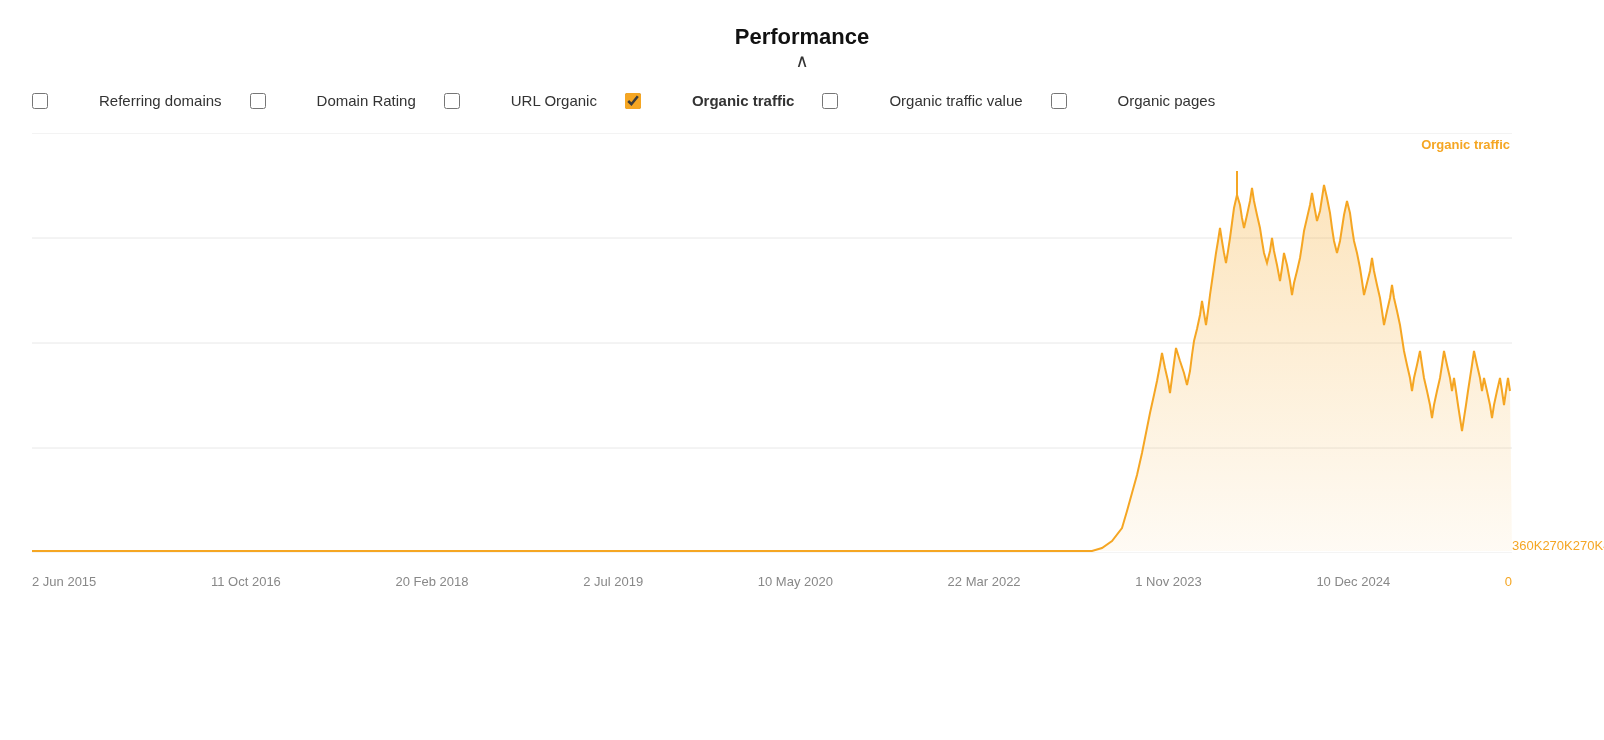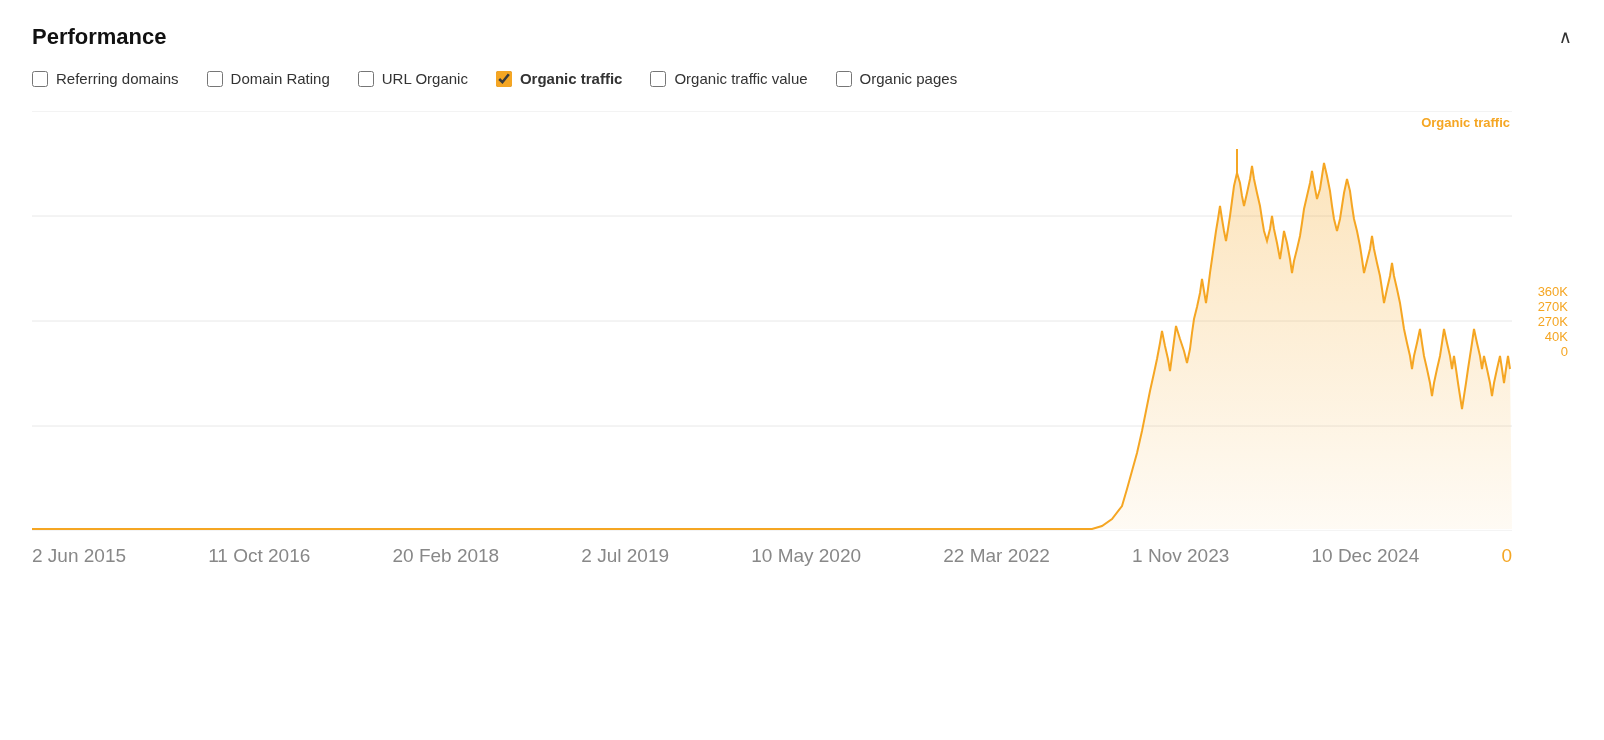--- a/index.html
+++ b/index.html
@@ -7,20 +7,21 @@
       font-family: -apple-system, BlinkMacSystemFont, 'Segoe UI', sans-serif;
       background: #fff;
       color: #333;
       padding: 24px 32px;
     }
     .header {
       display: flex;
       justify-content: space-between;
       align-items: center;
       margin-bottom: 20px;
+      flex-direction: column;
     }
     .title {
       font-size: 22px;
       font-weight: 700;
       color: #111;
     }
     .collapse-icon {
       font-size: 18px;
       cursor: pointer;
       color: #333;
@@ -45,58 +46,59 @@
     }
     .checkbox-item input[type="checkbox"] {
       width: 16px;
       height: 16px;
       accent-color: #f5a623;
       cursor: pointer;
     }
     .checkbox-label {
       font-size: 15px;
       color: #333;
+      margin-left: 43px;
     }
     .checkbox-label.bold {
       font-weight: 700;
     }
     .chart-container {
       position: relative;
       width: 100%;
       height: 460px;
     }
     .y-axis {
       position: absolute;
       top: 0;
       right: 0;
       width: 60px;
       bottom: 40px;
       display: flex;
-      flex-direction: column;
-      justify-content: center;
+      flex-direction: row;
+      justify-content: space-between;
       align-items: flex-end;
       padding-right: 4px;
     }
     .y-label {
       font-size: 13px;
       color: #f5a623;
     }
     .x-axis {
       position: absolute;
       bottom: 0;
       left: 0;
       right: 60px;
       height: 40px;
       display: flex;
       align-items: flex-end;
       justify-content: space-between;
       padding-bottom: 4px;
     }
     .x-label {
-      font-size: 19px;
+      font-size: 13px;
       color: #888;
     }
     .x-label.orange {
       color: #f5a623;
     }
     .grid-lines {
       position: absolute;
       top: 0;
       left: 0;
       right: 60px;

